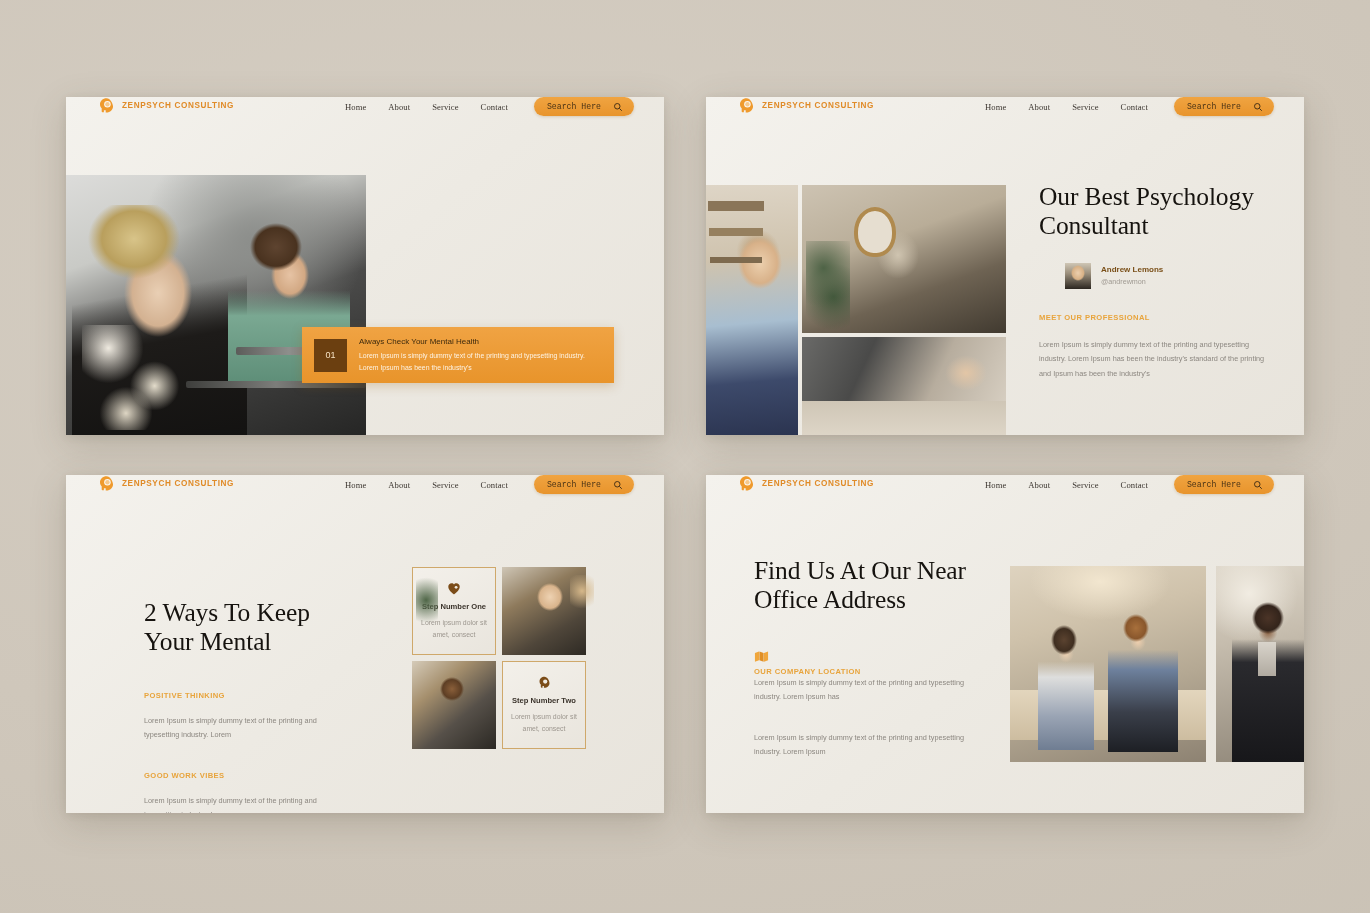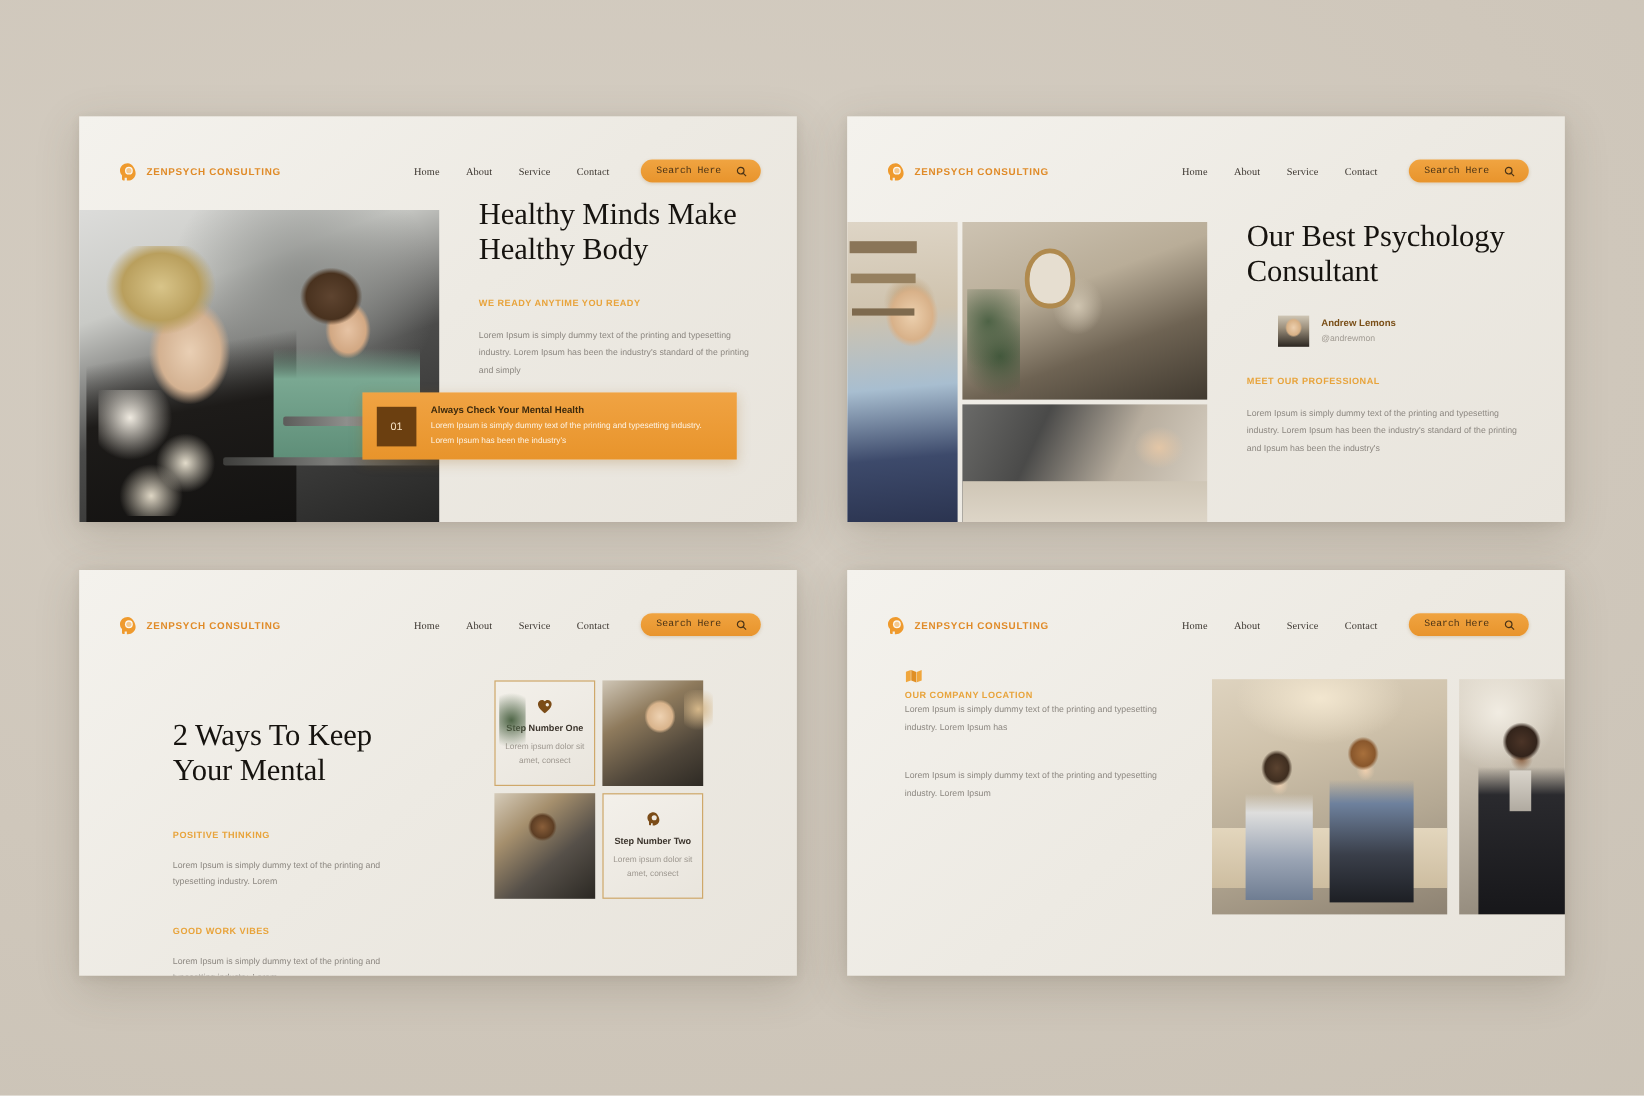--- a/index.html
+++ b/index.html
@@ -29,38 +29,37 @@
   .s2 { left: 706px; top: 97px;  width: 598px; height: 338px; }
   .s3 { left: 66px;  top: 475px; width: 598px; height: 338px; }
   .s4 { left: 706px; top: 475px; width: 598px; height: 338px; }
 
   
   .nav {
     position: absolute;
     left: 0; right: 0; top: 0;
     height: 55px;
     display: flex;
-    align-items: flex-end;
+    align-items: flex-start;
     padding: 0 30px 0 32px;
   }
   .brand { display: flex; align-items: center; gap: 7px; }
   .brand-mark { width: 17px; height: 17px; flex: 0 0 auto; }
   .brand-text {
     font-size: 8.2px;
     letter-spacing: 0.075em;
     color: #e08b28;
     font-weight: 600;
     white-space: nowrap;
   }
   .nav-right {
     margin-left: auto;
     display: flex;
     align-items: center;
     gap: 22px;
-    margin-top: 20px;
   }
   .nav-link {
     font-family: "Liberation Serif", serif;
     font-size: 8.6px;
     color: #3c3630;
     white-space: nowrap;
     letter-spacing: 0.01em;
   }
   .search-btn {
     display: flex;
@@ -164,21 +163,21 @@
     background: #6b3f10;
     display: flex; align-items: center; justify-content: center;
     font-size: 9px;
     color: #f6e2c4;
     flex: 0 0 auto;
   }
   .callout .c-title {
     font-size: 8px;
     color: #3d2a0d;
     margin-bottom: 4px;
-    font-weight: 700;
+    font-weight: 400;
   }
   .callout .c-body {
     font-size: 6.9px;
     line-height: 1.65;
     color: #fdf3e4;
   }
 
   
   .s2-gallery { position: absolute; left: 0; top: 88px; width: 300px; height: 250px; }
   .g-cell { position: absolute; overflow: hidden; }
@@ -371,25 +370,20 @@
       </div>
     </div>
 
     <div class="s1-photo">
       <div class="subj-a"></div>
         <div class="subj-b"></div>
       <div class="chair"></div>
         <div class="chair2"></div>
     </div>
 
-    <div class="s1-text">
-      <div class="headline">Healthy Minds Make Healthy Body</div>
-      <span class="eyebrow">WE READY ANYTIME YOU READY</span>
-      <p class="para">Lorem Ipsum is simply dummy text of the printing and typesetting industry. Lorem Ipsum has been the industry's standard of the printing and simply</p>
-    </div>
 
     <div class="callout">
       <span class="num">01</span>
       <span>
         <div class="c-title">Always Check Your Mental Health</div>
         <div class="c-body">Lorem Ipsum is simply dummy text of the printing and typesetting industry. Lorem Ipsum has been the industry's</div>
       </span>
     </div>
   </div>
 
@@ -532,20 +526,21 @@
             <svg viewBox="0 0 24 24" width="10" height="10" fill="none" stroke="#4a3316" stroke-width="2.4">
               <circle cx="10.2" cy="10.2" r="6.6"></circle>
                 <path d="M15.4 15.4 21 21"></path>
             </svg>
           </span>
         </span>
       </div>
     </div>
 
     <div class="s4-text">
+      <div class="headline">Find Us At Our Near Office Address</div>
       <span class="map-ico">
         <svg viewBox="0 0 24 20" width="15" height="13">
           <path d="M1.5 4.2 8 1.8v14L1.5 18.2z" fill="#f0a63c"></path>
           <path d="M8.6 1.8 15.4 4.4v14L8.6 15.8z" fill="#e08f25"></path>
           <path d="M16 4.4 22.5 1.8v14L16 18.2z" fill="#f0a63c"></path>
         </svg>
       </span>
       <span class="eyebrow">OUR COMPANY LOCATION</span>
       <p class="para">Lorem Ipsum is simply dummy text of the printing and typesetting industry. Lorem Ipsum has</p>
       <p class="para">Lorem Ipsum is simply dummy text of the printing and typesetting industry. Lorem Ipsum</p>

